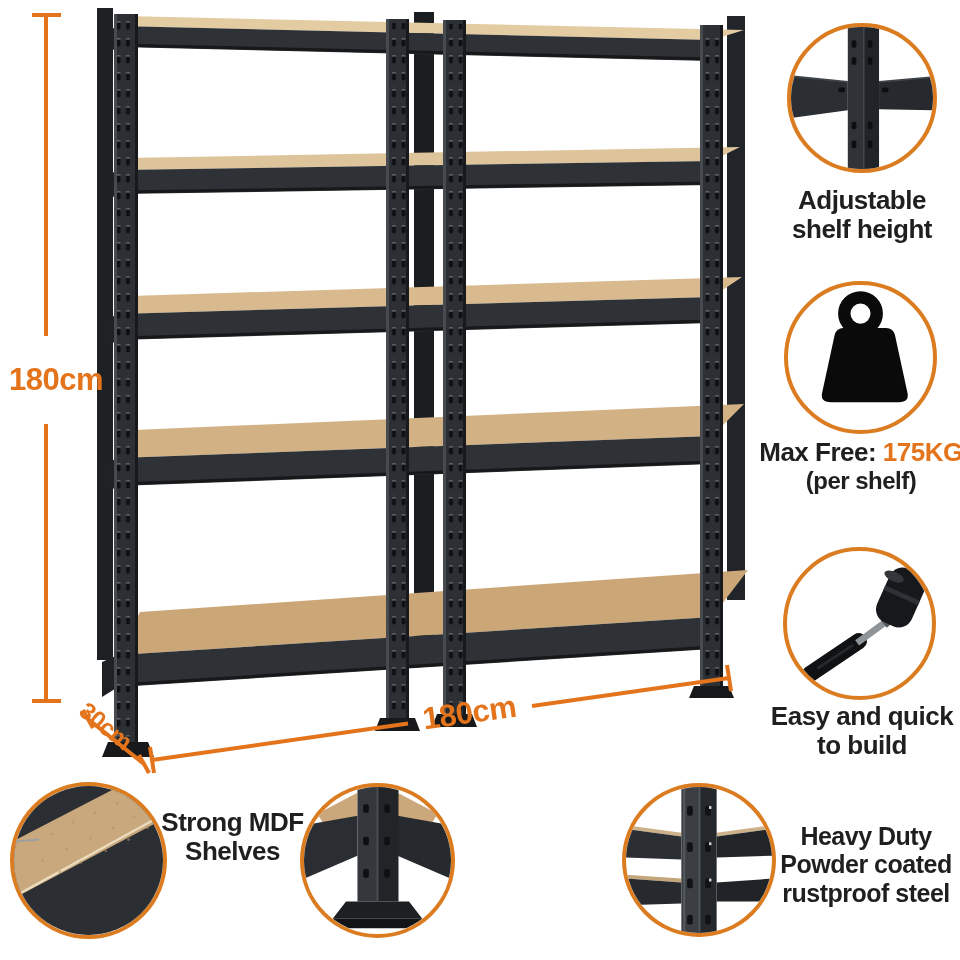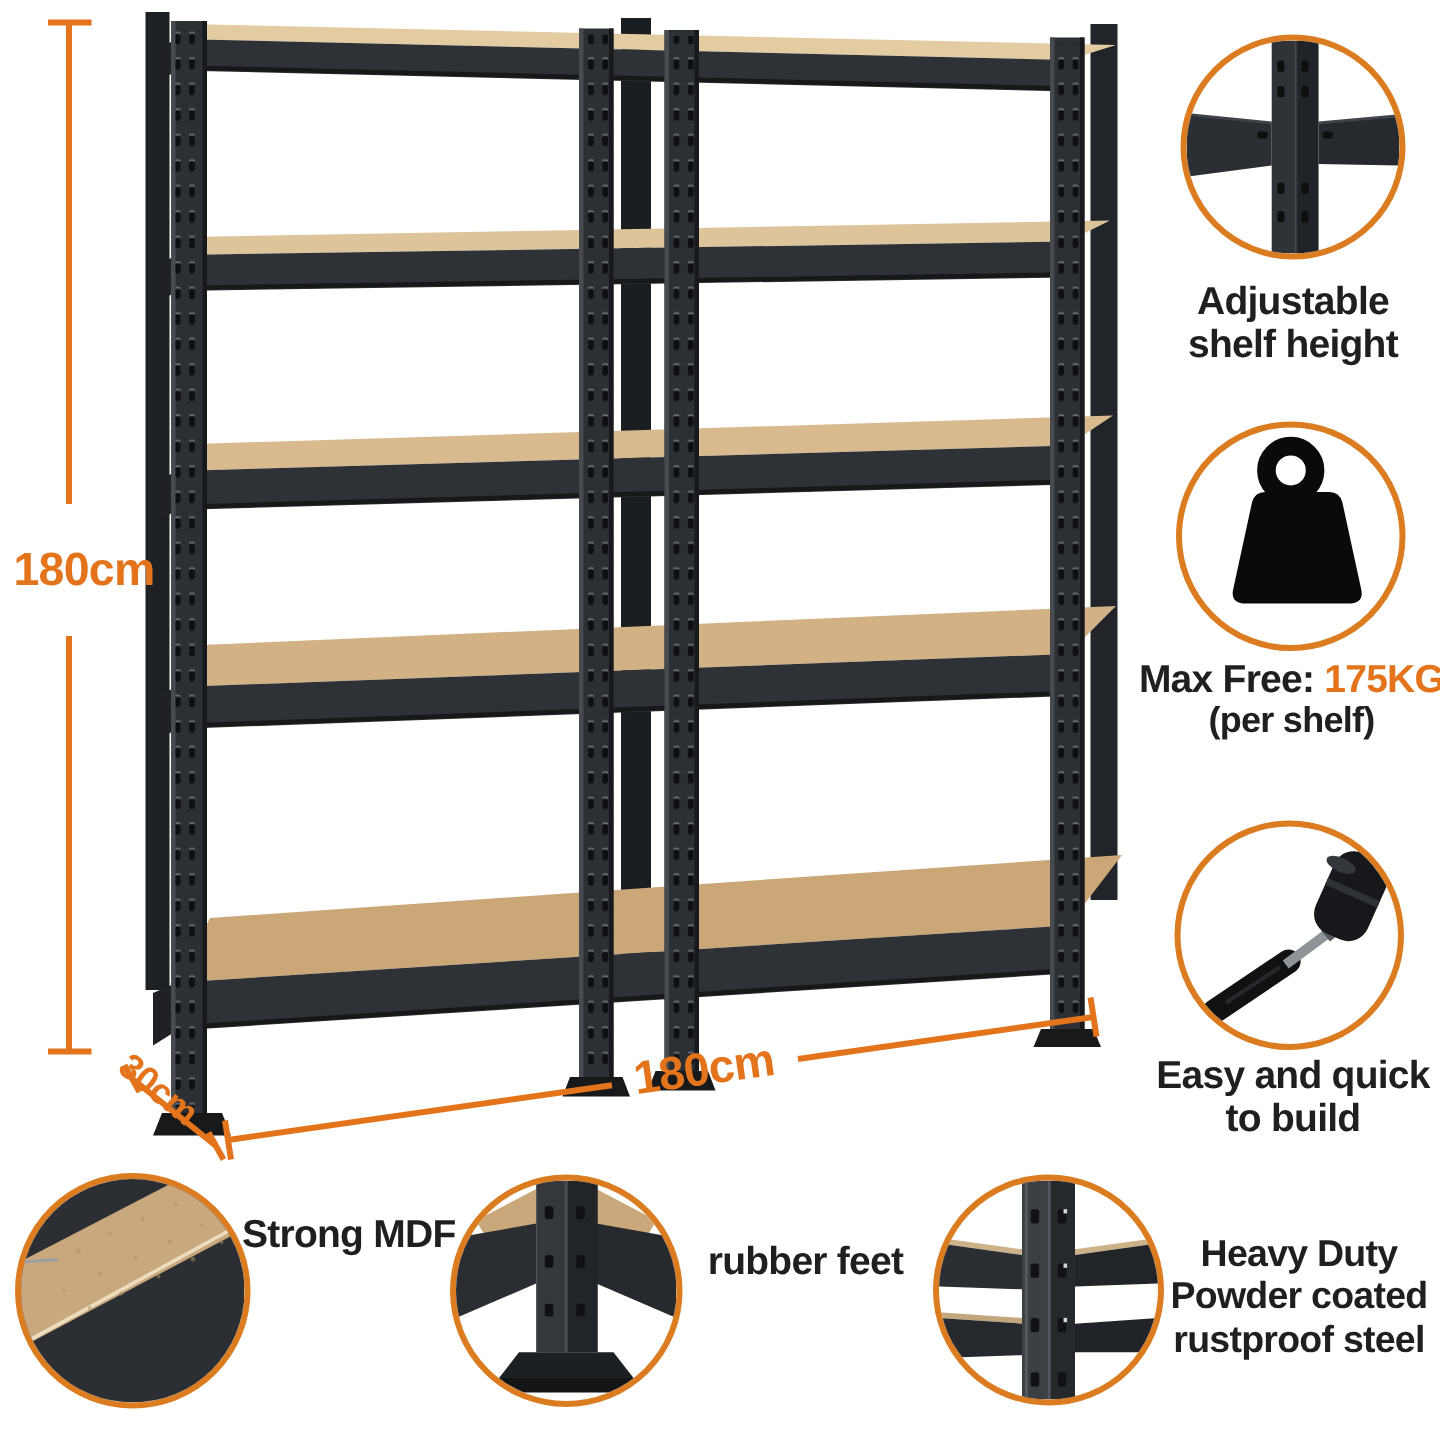--- a/index.html
+++ b/index.html
@@ -187,20 +187,21 @@
         <circle cx="96" cy="68" r="1.4"></circle>
           <circle cx="120" cy="56" r="1.6"></circle>
           <circle cx="140" cy="44" r="1.4"></circle>
         <circle cx="30" cy="78" r="1.4"></circle>
           <circle cx="48" cy="90" r="1.4"></circle>
       </g>
     </svg>
   </div>
   <div class="cap center" style="left:155px;top:808px;width:155px">
     <div class="cap-line">Strong MDF</div>
+    <div class="cap-line">Shelves</div>
   </div>
 
   <div class="circle" style="left:300px;top:783px;width:155px;height:155px">
     <svg viewBox="0 0 154 154">
       <polygon points="14,28 56,6 56,30 26,48" fill="#CBA87B"></polygon>
       <polygon points="0,40 56,30 56,72 0,96" fill="#2a2d31"></polygon>
       <polygon points="140,28 98,6 98,30 128,48" fill="#CBA87B"></polygon>
       <polygon points="154,40 98,30 98,72 154,96" fill="#26292d"></polygon>
       <rect x="56" y="0" width="21" height="120" fill="#34383d"></rect>
       <rect x="77" y="0" width="22" height="120" fill="#222528"></rect>
@@ -211,21 +212,20 @@
         <rect x="62" y="52" width="6" height="9" rx="2"></rect>
           <rect x="84" y="52" width="6" height="9" rx="2"></rect>
         <rect x="62" y="86" width="6" height="9" rx="2"></rect>
           <rect x="84" y="86" width="6" height="9" rx="2"></rect>
       </g>
       <polygon points="44,120 110,120 124,138 30,138" fill="#1d2023"></polygon>
       <polygon points="30,138 124,138 130,148 24,148" fill="#121416"></polygon>
     </svg>
   </div>
   <div class="cap center" style="left:448px;top:826px;width:178px">
-    <div class="cap-line">rubber feet</div>
   </div>
 
   <div class="circle" style="left:622px;top:783px;width:154px;height:154px">
     <svg viewBox="0 0 153 153">
       <polygon points="0,40 58,48 58,52 0,44" fill="#CDB189"></polygon>
       <polygon points="0,44 58,52 58,76 0,74" fill="#2b2e32"></polygon>
       <polygon points="0,92 58,96 58,100 0,96" fill="#C4A67C"></polygon>
       <polygon points="0,96 58,100 58,122 0,124" fill="#26292d"></polygon>
       <polygon points="95,48 153,40 153,44 95,52" fill="#CDB189"></polygon>
       <polygon points="95,52 153,44 153,72 95,74" fill="#222528"></polygon>

